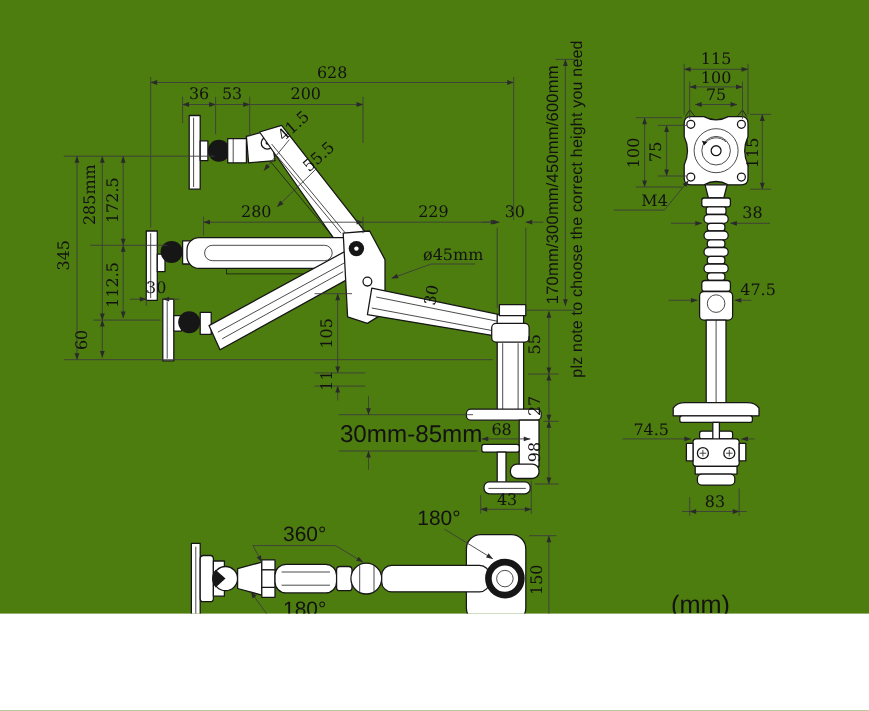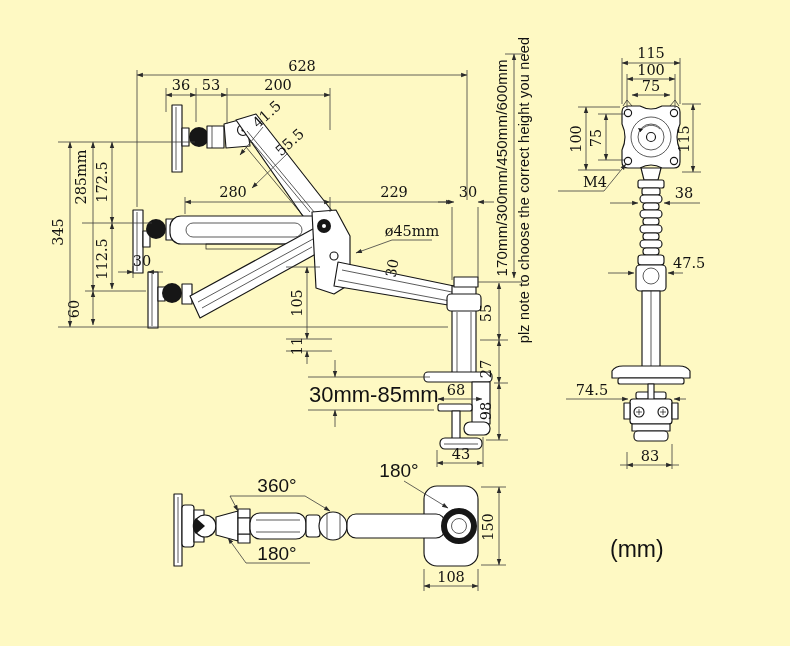--- a/index.html
+++ b/index.html
@@ -1,16 +1,16 @@
 <!DOCTYPE html>
 <html><head>
 <meta charset="utf-8">
 <style>
   html,body{margin:0;padding:0;background:#ffffff;}
-  .page{width:790px;height:646px;position:relative;background:#fef9c3;overflow:hidden;}
+  .page{width:790px;height:558px;position:relative;background:#4d7c0f;overflow:hidden;}
   svg{display:block;}
   
   .p  {fill:#ffffff;stroke:#161616;stroke-width:1.15;stroke-linejoin:round;}
   .pf {fill:#161616;stroke:none;}
   .t  {fill:none;stroke:#161616;stroke-width:.7;}
   
   .dm {fill:none;stroke:#3c3c3c;stroke-width:.8;}
   
   text{font-family:"DejaVu Serif","Liberation Serif",serif;font-size:14.5px;fill:#121212;}
   .mid{text-anchor:middle;}

